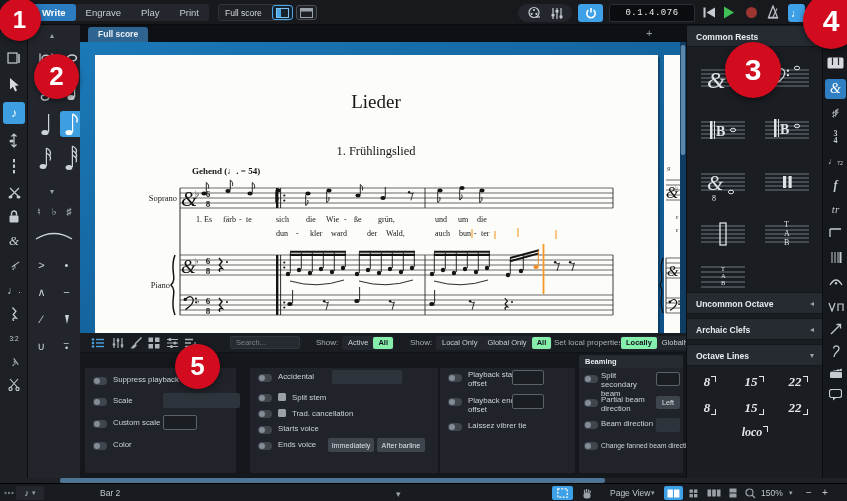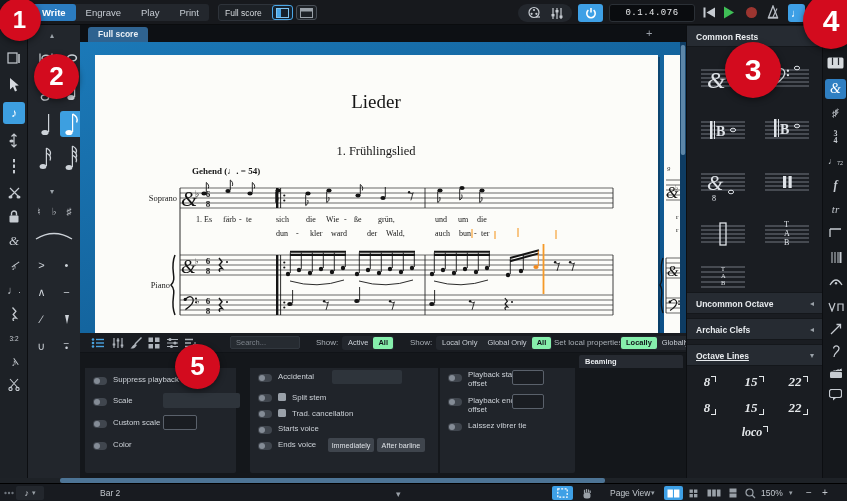--- a/index.html
+++ b/index.html
@@ -640,20 +640,33 @@
         <span class="tgl" style="left:198px;top:30px;"></span>
         <span class="plabel" style="left:218px;top:29px;width:58px;">Playback end offset</span>
         <span class="pfield outl" style="left:262px;top:26px;width:32px;height:15px;"></span>
         <span class="tgl" style="left:198px;top:55px;"></span>
         <span class="plabel" style="left:218px;top:54px;">Laissez vibrer tie</span>
       </div>
     </div>
 
     <div class="r" style="left:499px;top:22px;width:104px;height:118px;">
       <div class="pcol-h">Beaming</div>
+      <div class="pcol-b r" style="left:0;top:13px;width:104px;height:105px;">
+        <span class="tgl" style="left:5px;top:7px;"></span>
+        <span class="plabel" style="left:22px;top:4px;width:48px;">Split secondary beam</span>
+        <span class="pfield outl" style="left:77px;top:4px;width:24px;height:14px;"></span>
+        <span class="tgl" style="left:5px;top:31px;"></span>
+        <span class="plabel" style="left:22px;top:28px;width:48px;">Partial beam direction</span>
+        <span class="pbtn" style="left:77px;top:28px;width:24px;height:13px;">Left</span>
+        <span class="tgl" style="left:5px;top:53px;"></span>
+        <span class="plabel" style="left:22px;top:52px;">Beam direction</span>
+        <span class="pfield" style="left:77px;top:50px;width:24px;height:14px;"></span>
+        <span class="tgl" style="left:5px;top:74px;"></span>
+        <span class="plabel" style="left:22px;top:74px;font-size:6.8px;white-space:nowrap;">Change fanned beam direction</span>
+      </div>
     </div>
   </div>
 
   <div class="r rightpanel">
     <div class="rph" style="top:0;">
       <span>Common Rests</span>
       <span class="chev">▾</span>
     </div>
 
     <div class="clefbtn ic" style="left:6px;top:30px;">
@@ -732,21 +745,21 @@
     </div>
 
     <div class="rph" style="top:267px;">
       <span>Uncommon Octave</span>
       <span class="chev">◂</span>
     </div>
     <div class="rph" style="top:293px;">
       <span>Archaic Clefs</span>
       <span class="chev">◂</span>
     </div>
-    <div class="rph" style="top:319px;text-decoration:underline;">
+    <div class="rph" style="top:319px;">
       <span>Octave Lines</span>
       <span class="chev">▾</span>
     </div>
     <div class="octbtn" style="left:4px;top:347px;">
         <span>8</span>
         <span class="hooku"></span>
       </div>
     <div class="octbtn" style="left:48px;top:347px;">
         <span>15</span>
         <span class="hooku"></span>

